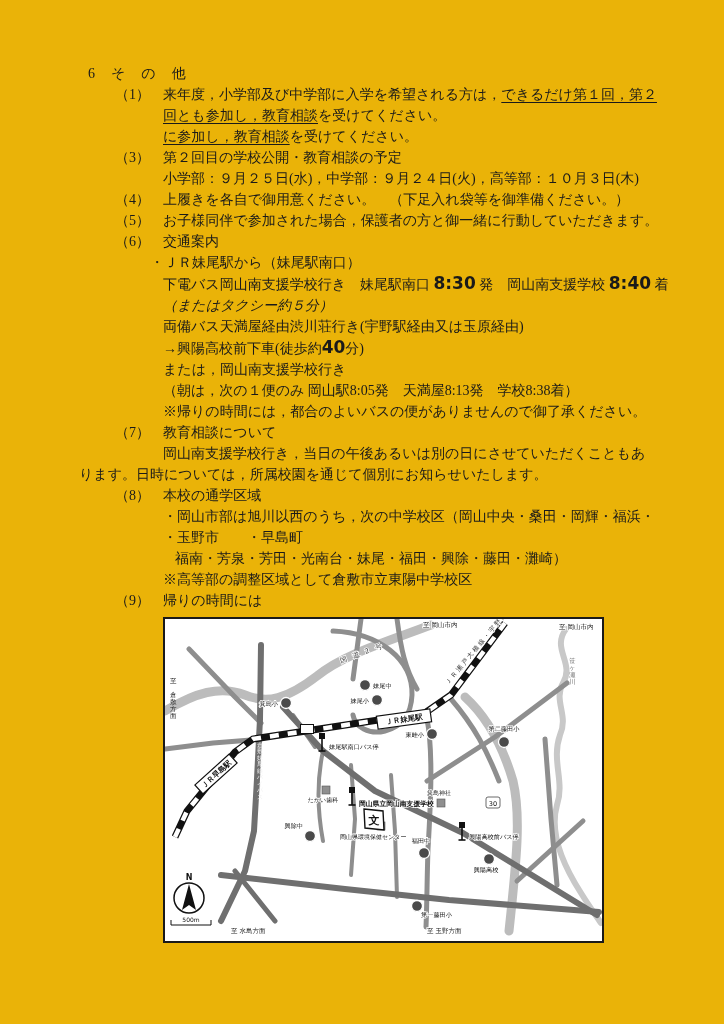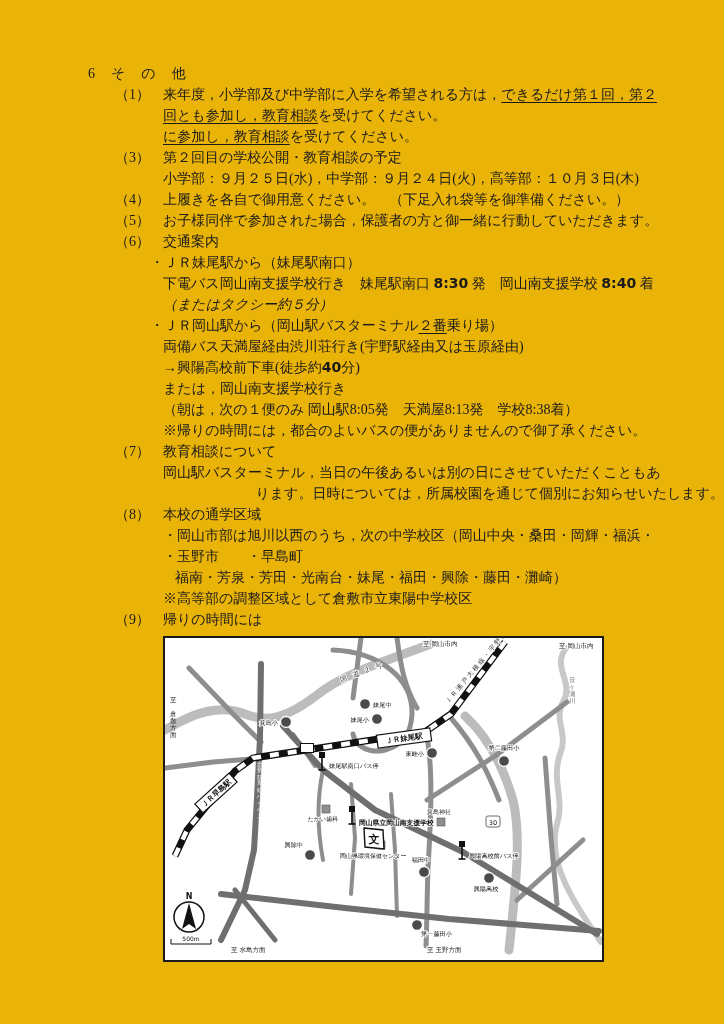--- a/index.html
+++ b/index.html
@@ -3,21 +3,21 @@
 <meta charset="utf-8">
 <style>
   html,body{margin:0;padding:0;background:#e8e8e8;}
   #page{position:relative;width:724px;height:1024px;background:#eab308;margin:0 auto;
         font-family:"Liberation Serif","DejaVu Serif",serif;color:#1a1a1a;
         font-size:14px;line-height:21px;overflow:hidden;}
   #doc{padding-top:63px;}
   .line{white-space:nowrap;}
   .marker{display:inline-block;}
   .u{text-decoration:underline;text-underline-offset:3px;}
-  .b{font-family:"DejaVu Sans","Liberation Sans",sans-serif;font-weight:bold;font-size:14px;}
+  .b{font-family:"DejaVu Sans","Liberation Sans",sans-serif;font-weight:bold;font-size:17px;}
   #heading{letter-spacing:1px;}
   #mapbox{margin:6px 0 0 163px;width:437px;height:322px;border:2px solid #1a1a1a;background:#fff;}
   #mapSvg{display:block;}
   .mtext{font-family:"DejaVu Sans","Liberation Sans",sans-serif;}
 </style>
 </head>
 <body>
 
 <div id="page">
   <div id="doc">
@@ -27,29 +27,28 @@
         <div class="line" style="padding-left: 163px;"><span class="u">回とも参加し，教育相談</span><span>を受けてください。</span></div>
         <div class="line" style="padding-left: 163px;"><span class="u">に参加し，教育相談</span><span>を受けてください。</span></div>
         <div class="line" style="padding-left: 115px;"><span class="marker" style="width: 48px;">（3）</span><span>第２回目の学校公開・教育相談の予定</span></div>
         <div class="line" style="padding-left: 163px;"><span>小学部：９月２５日(水)，中学部：９月２４日(火)，高等部：１０月３日(木)</span></div>
         <div class="line" style="padding-left: 115px;"><span class="marker" style="width: 48px;">（4）</span><span>上履きを各自で御用意ください。　（下足入れ袋等を御準備ください。）</span></div>
         <div class="line" style="padding-left: 115px;"><span class="marker" style="width: 48px;">（5）</span><span>お子様同伴で参加された場合，保護者の方と御一緒に行動していただきます。</span></div>
         <div class="line" style="padding-left: 115px;"><span class="marker" style="width: 48px;">（6）</span><span>交通案内</span></div>
         <div class="line" style="padding-left: 150px;"><span>・ＪＲ妹尾駅から（妹尾駅南口）</span></div>
         <div class="line" style="padding-left: 163px;"><span>下電バス岡山南支援学校行き　妹尾駅南口 </span><span class="b">8:30</span><span> 発　岡山南支援学校 </span><span class="b">8:40</span><span> 着</span></div>
         <div class="line" style="padding-left: 163px; font-style: italic;"><span>（またはタクシー約５分）</span></div>
-        <div class="line" style="padding-left: 150px;"><span>・ＪＲ岡山駅から（岡山駅バスターミナル</span><span class="u">２番</span><span>乗り場）</span></div>
         <div class="line" style="padding-left: 163px;"><span>両備バス天満屋経由渋川荘行き(宇野駅経由又は玉原経由)</span></div>
         <div class="line" style="padding-left: 163px;"><span>→興陽高校前下車(徒歩約</span><span class="b">40</span><span>分)</span></div>
         <div class="line" style="padding-left: 163px;"><span>または，岡山南支援学校行き</span></div>
         <div class="line" style="padding-left: 163px;"><span>（朝は，次の１便のみ 岡山駅8:05発　天満屋8:13発　学校8:38着）</span></div>
         <div class="line" style="padding-left: 163px;"><span>※帰りの時間には，都合のよいバスの便がありませんので御了承ください。</span></div>
         <div class="line" style="padding-left: 115px;"><span class="marker" style="width: 48px;">（7）</span><span>教育相談について</span></div>
-        <div class="line" style="padding-left: 163px;"><span>岡山駅バスターミナル，当日の午後あるいは別の日にさせていただくこともあ</span></div>
-        <div class="line" style="padding-left: 104px; text-align: right;"><span>ります。日時については，所属校園を通じて個別にお知らせいたします。</span></div>
+        <div class="line" style="padding-left: 163px;"><span>岡山南支援学校行き，当日の午後あるいは別の日にさせていただくこともあ</span></div>
+        <div class="line" style="padding-left: 79px;"><span>ります。日時については，所属校園を通じて個別にお知らせいたします。</span></div>
         <div class="line" style="padding-left: 115px;"><span class="marker" style="width: 48px;">（8）</span><span>本校の通学区域</span></div>
         <div class="line" style="padding-left: 163px;"><span>・岡山市部は旭川以西のうち，次の中学校区（岡山中央・桑田・岡輝・福浜・</span></div>
         <div class="line" style="padding-left: 163px;"><span>・玉野市　　・早島町</span></div>
         <div class="line" style="padding-left: 175px;"><span>福南・芳泉・芳田・光南台・妹尾・福田・興除・藤田・灘崎）</span></div>
         <div class="line" style="padding-left: 163px;"><span>※高等部の調整区域として倉敷市立東陽中学校区</span></div>
         <div class="line" style="padding-left: 115px;"><span class="marker" style="width: 48px;">（9）</span><span>帰りの時間には</span></div>
       </div>
     <div id="mapbox">
       <svg id="mapSvg" width="437" height="322" viewBox="0 0 437 322">
         <g fill="none" stroke-linecap="round" stroke-linejoin="round">

